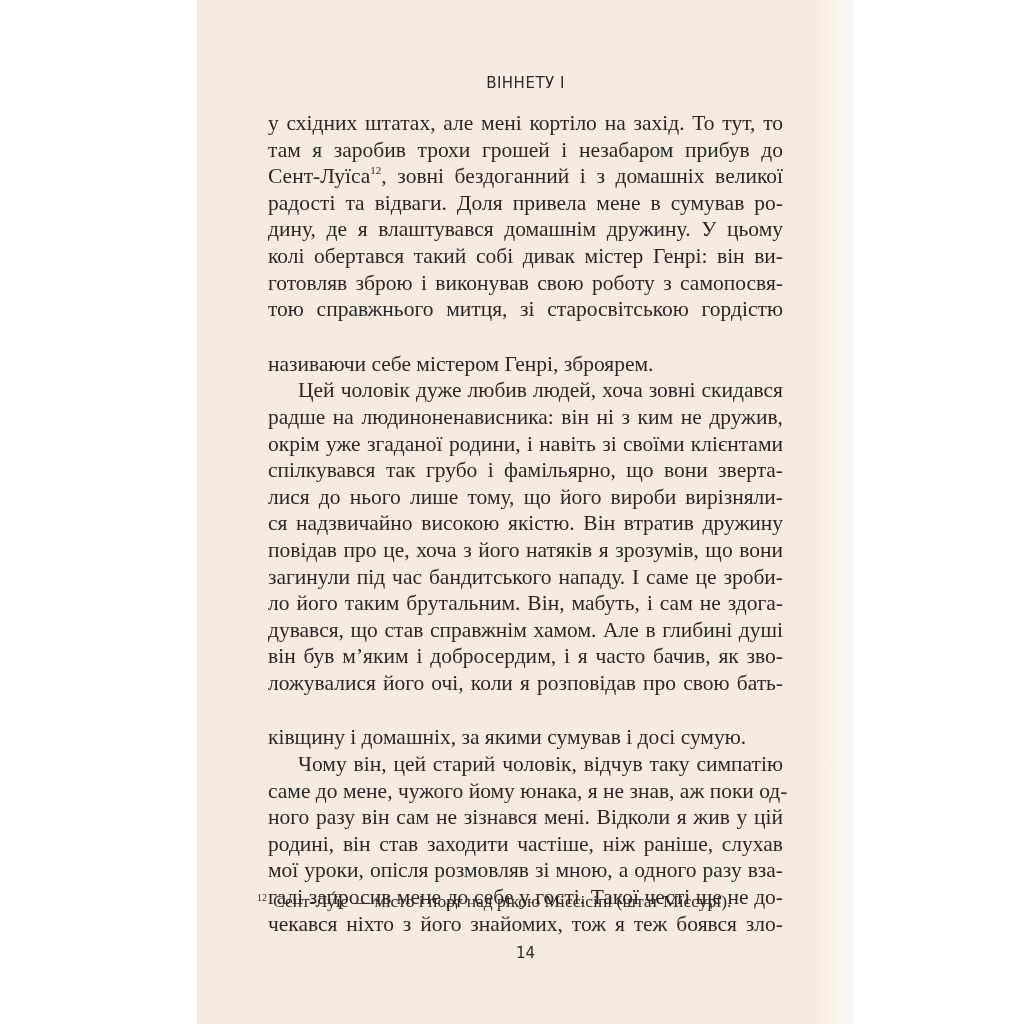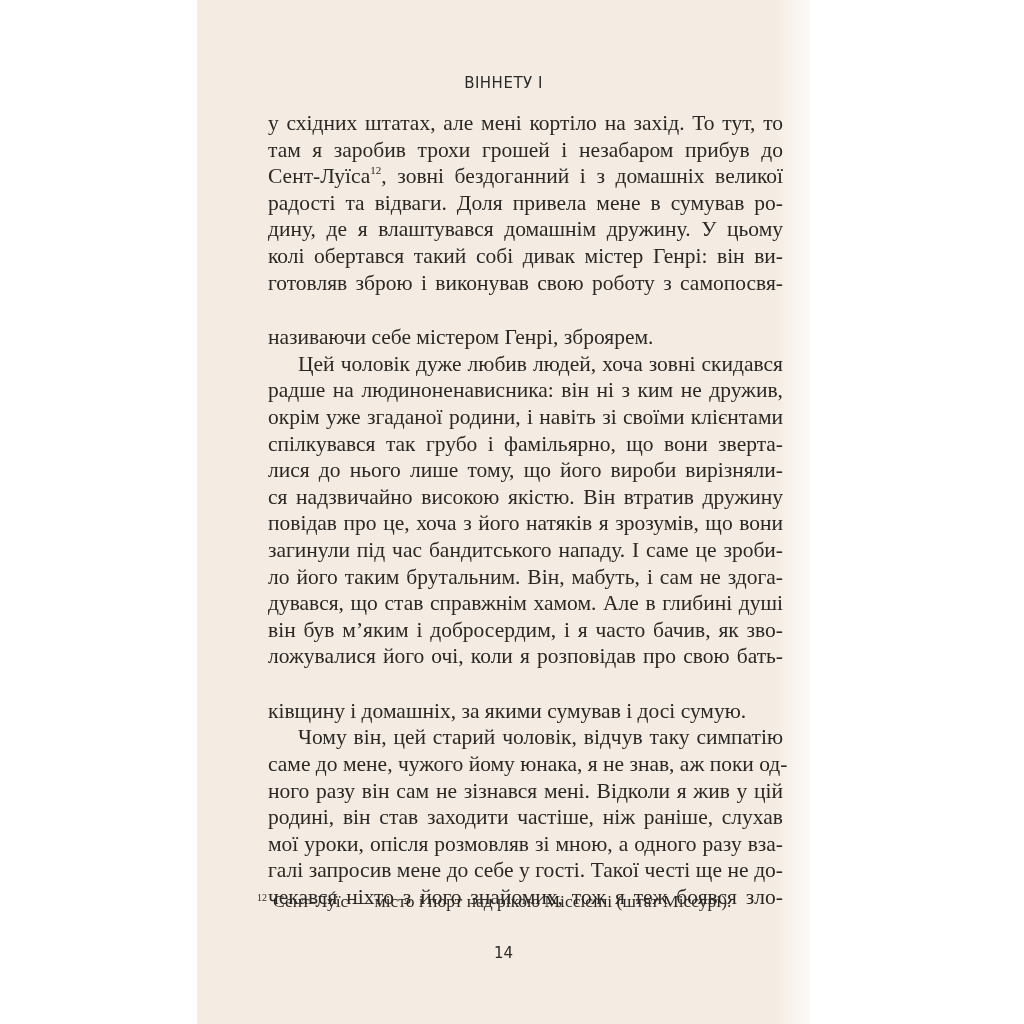--- a/index.html
+++ b/index.html
@@ -8,20 +8,21 @@
     background: #ffffff;
     position: relative;
     overflow: hidden;
   }
   .page {
     position: absolute;
     left: 197px; top: 0;
     width: 613px; height: 1024px;
     background: #f4ece2;
     background-image: linear-gradient(90deg, rgba(255,255,255,0) 0%, rgba(255,255,255,0) 94%, rgba(255,255,255,0.7) 100%);
+    padding-left: 44px;
   }
   .running-head {
     position: absolute;
     left: 0; right: 0; top: 74px;
     text-align: center;
     font-family: "DejaVu Sans", sans-serif;
     font-size: 15px;
     letter-spacing: 0.5px;
     color: #2a2a2a;
   }
@@ -74,20 +75,21 @@
 
   <div class="body-text">
 
     <span class="line">у східних штатах, але мені кортіло на захід. То тут, то</span>
     <span class="line">там я заробив трохи грошей і незабаром прибув до</span>
     <span class="line"><span>Сент-Луїса</span><sup>12</sup><span>, зовні бездоганний і з домашніх великої</span></span>
     <span class="line">радості та відваги. Доля привела мене в сумував ро-</span>
     <span class="line">дину, де я влаштувався домашнім дружину. У цьому</span>
     <span class="line">колі обертався такий собі дивак містер Генрі: він ви-</span>
     <span class="line">готовляв зброю і виконував свою роботу з самопосвя-</span>
+    <span class="line">тою справжнього митця, зі старосвітською гордістю</span>
     <span class="line last">називаючи себе містером Генрі, зброярем.</span>
 
     <span class="line indent">Цей чоловік дуже любив людей, хоча зовні скидався</span>
     <span class="line">радше на людиноненависника: він ні з ким не дружив,</span>
     <span class="line">окрім уже згаданої родини, і навіть зі своїми клієнтами</span>
     <span class="line">спілкувався так грубо і фамільярно, що вони зверта-</span>
     <span class="line">лися до нього лише тому, що його вироби вирізняли-</span>
     <span class="line">ся надзвичайно високою якістю. Він втратив дружину</span>
     <span class="line">повідав про це, хоча з його натяків я зрозумів, що вони</span>
     <span class="line">загинули під час бандитського нападу. І саме це зроби-</span>

